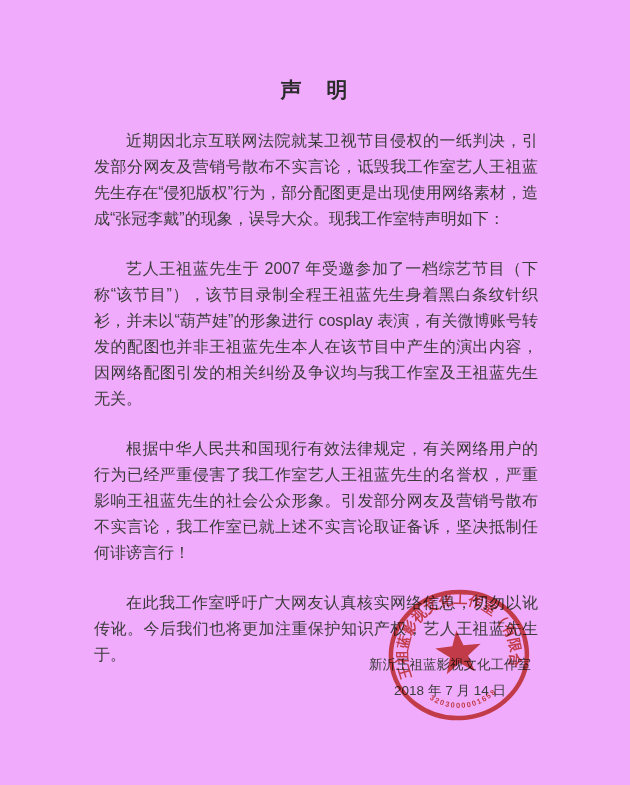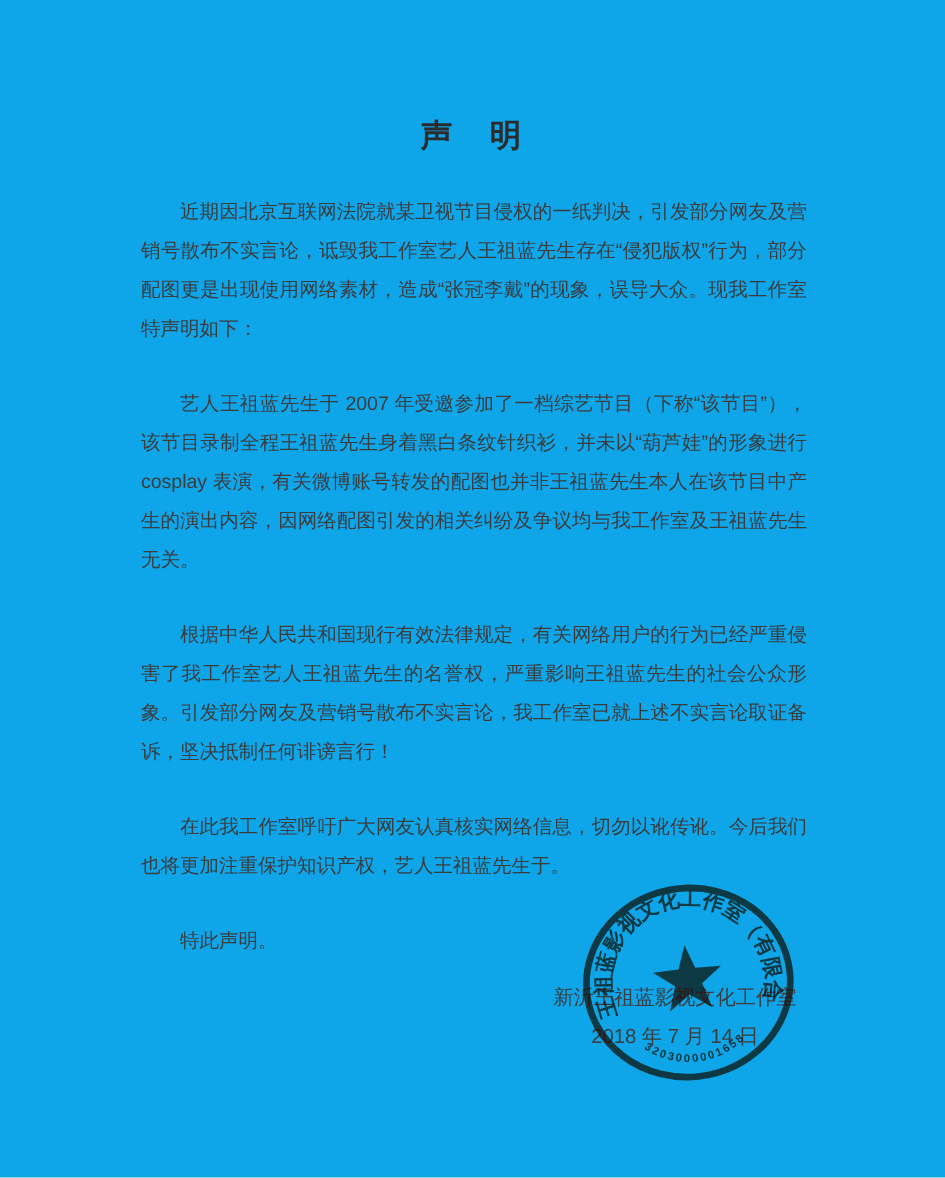--- a/index.html
+++ b/index.html
@@ -5,40 +5,40 @@
   * { box-sizing: border-box; }
   html, body { margin: 0; padding: 0; }
   body {
     width: 630px; height: 785px;
     background: #ffffff;
     font-family: "Liberation Sans", sans-serif;
   }
   .page {
     position: relative;
     width: 630px; height: 785px;
-    background: #0ea5e9;
+    background: #f0abfc;
     overflow: hidden;
     color: #3c3c3c;
   }
   .doc-title {
     position: absolute;
     top: 76px; left: 0;
     width: 100%;
     margin: 0;
     text-align: center;
     font-size: 21px;
     font-weight: 700;
     letter-spacing: 2px;
     color: #2b2b2b;
   }
   .content {
     position: absolute;
     top: 128px; left: 94px;
     width: 444px;
-    font-size: 13px;
+    font-size: 16px;
     line-height: 26px;
     text-align: justify;
     color: #3c3c3c;
   }
   .content p {
     margin: 0 0 24px 0;
     text-indent: 2em;
   }
   .content p.closing {
     margin-bottom: 0;
@@ -82,21 +82,20 @@
 
 <div class="page">
 
   <h1 class="doc-title">声　明</h1>
 
   <div class="content">
     <p>近期因北京互联网法院就某卫视节目侵权的一纸判决，引发部分网友及营销号散布不实言论，诋毁我工作室艺人王祖蓝先生存在“侵犯版权”行为，部分配图更是出现使用网络素材，造成“张冠李戴”的现象，误导大众。现我工作室特声明如下：</p>
     <p>艺人王祖蓝先生于 2007 年受邀参加了一档综艺节目（下称“该节目”），该节目录制全程王祖蓝先生身着黑白条纹针织衫，并未以“葫芦娃”的形象进行 cosplay 表演，有关微博账号转发的配图也并非王祖蓝先生本人在该节目中产生的演出内容，因网络配图引发的相关纠纷及争议均与我工作室及王祖蓝先生无关。</p>
     <p>根据中华人民共和国现行有效法律规定，有关网络用户的行为已经严重侵害了我工作室艺人王祖蓝先生的名誉权，严重影响王祖蓝先生的社会公众形象。引发部分网友及营销号散布不实言论，我工作室已就上述不实言论取证备诉，坚决抵制任何诽谤言行！</p>
     <p>在此我工作室呼吁广大网友认真核实网络信息，切勿以讹传讹。今后我们也将更加注重保护知识产权，艺人王祖蓝先生于。</p>
-    <p class="closing">特此声明。</p>
   </div>
 
   <div class="signature-block">
     <div class="signature-name">新沂王祖蓝影视文化工作室</div>
     <div class="signature-date">2018 年 7 月 14 日</div>
   </div>
 
   <svg class="seal" viewBox="0 0 146 134" xmlns="http://www.w3.org/2000/svg">
     <defs>
       <path id="arc-top" d="M 26,89 A 52,52 0 1 1 120,89" fill="none"></path>

